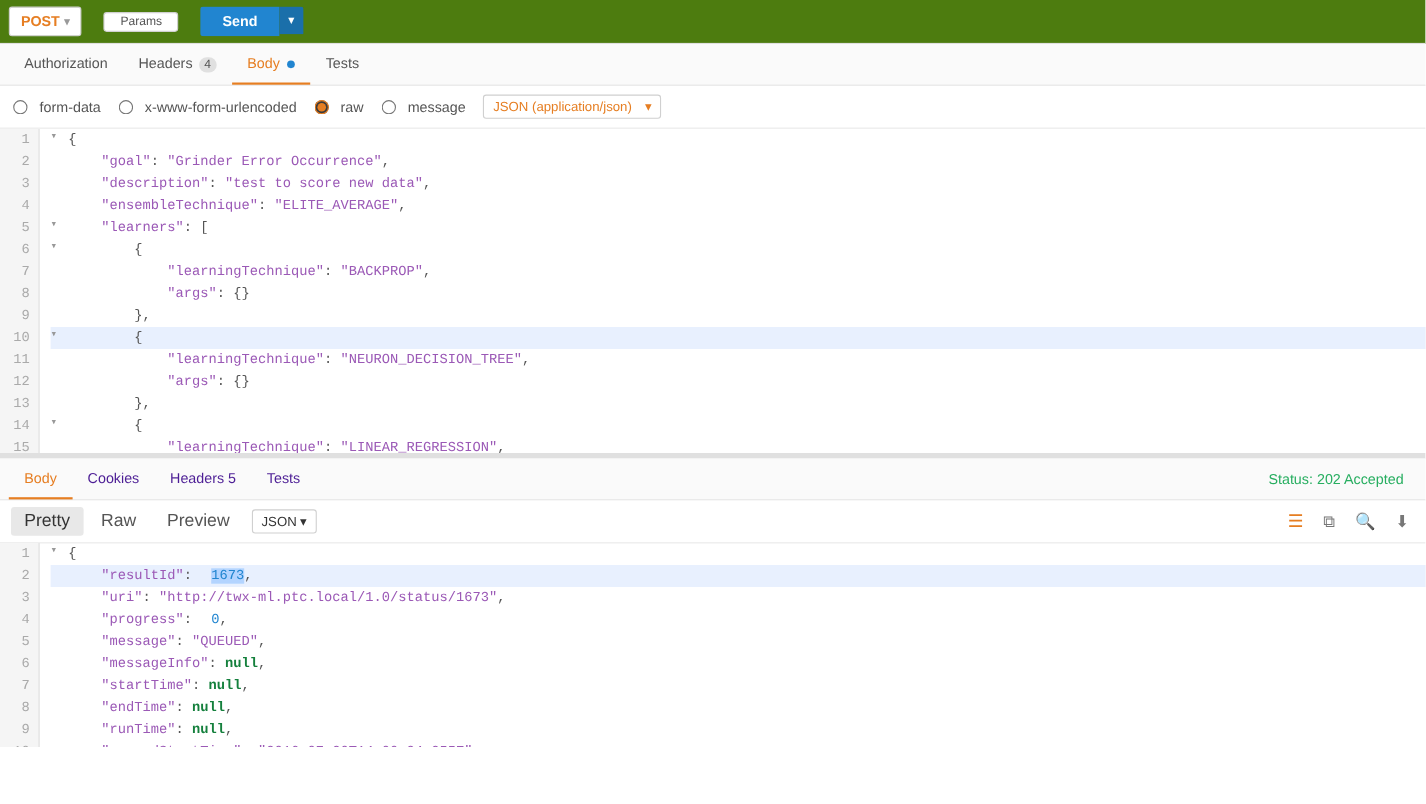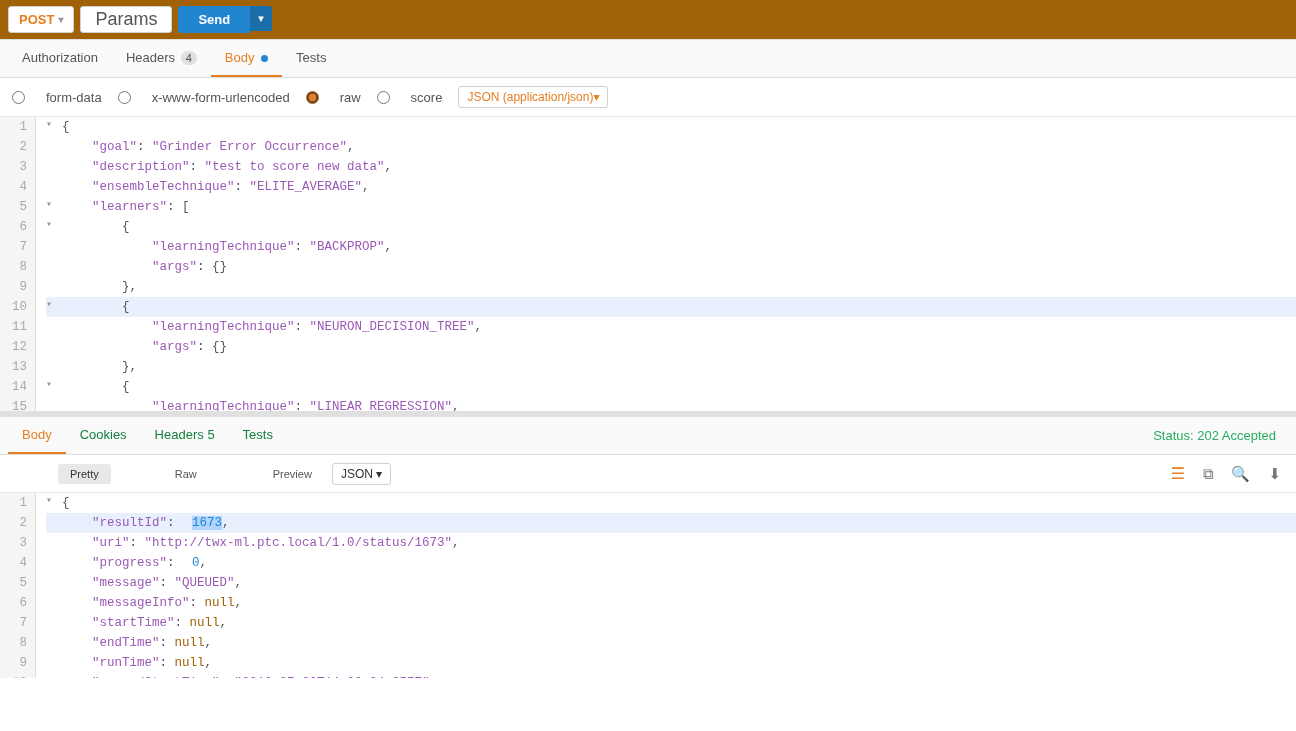--- a/index.html
+++ b/index.html
@@ -4,22 +4,22 @@
   <style>
     * { box-sizing: border-box; margin: 0; padding: 0; }
     body { font-family: -apple-system, BlinkMacSystemFont, 'Segoe UI', sans-serif; background: #fff; font-size: 13px; color: #333; }
 
     
     .top-bar {
       display: flex;
       align-items: center;
       padding: 6px 8px;
       border-bottom: 1px solid #e0e0e0;
-      gap: 6px;
-      background: #a16207;
+      gap: 20px;
+      background: #4d7c0f;
     }
     .method-btn {
       display: flex;
       align-items: center;
       gap: 4px;
       background: #fff;
       border: 1px solid #d0d0d0;
       border-radius: 3px;
       padding: 5px 10px;
       font-size: 13px;
@@ -35,21 +35,21 @@
       padding: 6px 10px;
       font-size: 13px;
       color: #555;
       outline: none;
     }
     .params-btn {
       background: #fff;
       border: 1px solid #d0d0d0;
       border-radius: 3px;
       padding: 2px 14px;
-      font-size: 18px;
+      font-size: 11px;
       color: #555;
       cursor: pointer;
     }
     .send-btn-group {
       display: flex;
       align-items: flex-start;
       border-radius: 3px;
       overflow: hidden;
     }
     .send-btn {
@@ -113,30 +113,30 @@
       display: flex;
       align-items: center;
       padding: 8px 12px;
       gap: 16px;
       border-bottom: 1px solid #e8e8e8;
       background: #fff;
     }
     .radio-opt {
       display: flex;
       align-items: center;
-      gap: 21px;
+      gap: 11px;
       font-size: 13px;
       color: #555;
       cursor: pointer;
     }
     .radio-opt input[type=radio] { accent-color: #e67e22; }
     .json-select {
       display: flex;
       align-items: center;
-      gap: 0;
+      gap: 12px;
       background: #fff;
       border: 1px solid #d0d0d0;
       border-radius: 3px;
       padding: 3px 8px;
       font-size: 12px;
       color: #e67e22;
       cursor: pointer;
     }
 
     
@@ -179,21 +179,21 @@
       color: #999;
       cursor: pointer;
       user-select: none;
       margin-right: 2px;
       flex-shrink: 0;
     }
     .key { color: #9b59b6; }
     .colon { color: #555; }
     .val-str { color: #9b59b6; }
     .val-num { color: #2185d0; padding-left: 10px; }
-    .val-kw { color: #a16207; }
+    .val-kw { color: #15803d; font-weight: bold; }
     .punct { color: #555; }
 
     
     .bottom-section {
       background: #fff;
     }
     .response-tab-bar {
       display: flex;
       align-items: center;
       border-bottom: 1px solid #e0e0e0;
@@ -202,47 +202,46 @@
     }
     .response-tab-bar .status-right {
       margin-left: auto;
       font-size: 13px;
       color: #27ae60;
       padding-right: 12px;
     }
     .response-tab {
       padding: 10px 14px;
       font-size: 13px;
-      color: #15803d;
+      color: #4c1d95;
       cursor: pointer;
       border-bottom: 2px solid transparent;
     }
     .response-tab.active {
       color: #e67e22;
       border-bottom: 2px solid #e67e22;
     }
 
     
     .response-format-bar {
       display: flex;
       align-items: center;
       padding: 6px 10px;
       gap: 4px;
       border-bottom: 1px solid #e8e8e8;
       background: #fff;
     }
     .fmt-btn {
       padding: 4px 12px;
-      font-size: 11px;
+      font-size: 16px;
       border: none;
       background: none;
       color: #555;
       cursor: pointer;
       border-radius: 3px;
-      margin-left: 48px;
     }
     .fmt-btn.active {
       background: #e8e8e8;
       color: #333;
       font-weight: 500;
     }
     .json-fmt-select {
       display: flex;
       align-items: center;
       gap: 3px;
@@ -320,21 +319,21 @@
   <label class="radio-opt">
     <input type="radio" name="bodytype" style="">
     <span>x-www-form-urlencoded</span>
   </label>
   <label class="radio-opt">
     <input type="radio" name="bodytype" checked="" style="accent-color: rgb(230, 126, 34);">
     <span>raw</span>
   </label>
   <label class="radio-opt">
     <input type="radio" name="bodytype" style="">
-    <span>score</span>
+    <span>message</span>
   </label>
   <div class="json-select">
     <span>JSON (application/json)</span>
     <span>▾</span>
   </div>
 </div>
 
 <div class="editor-area">
   <div class="code-editor">
     <div class="line-numbers">

